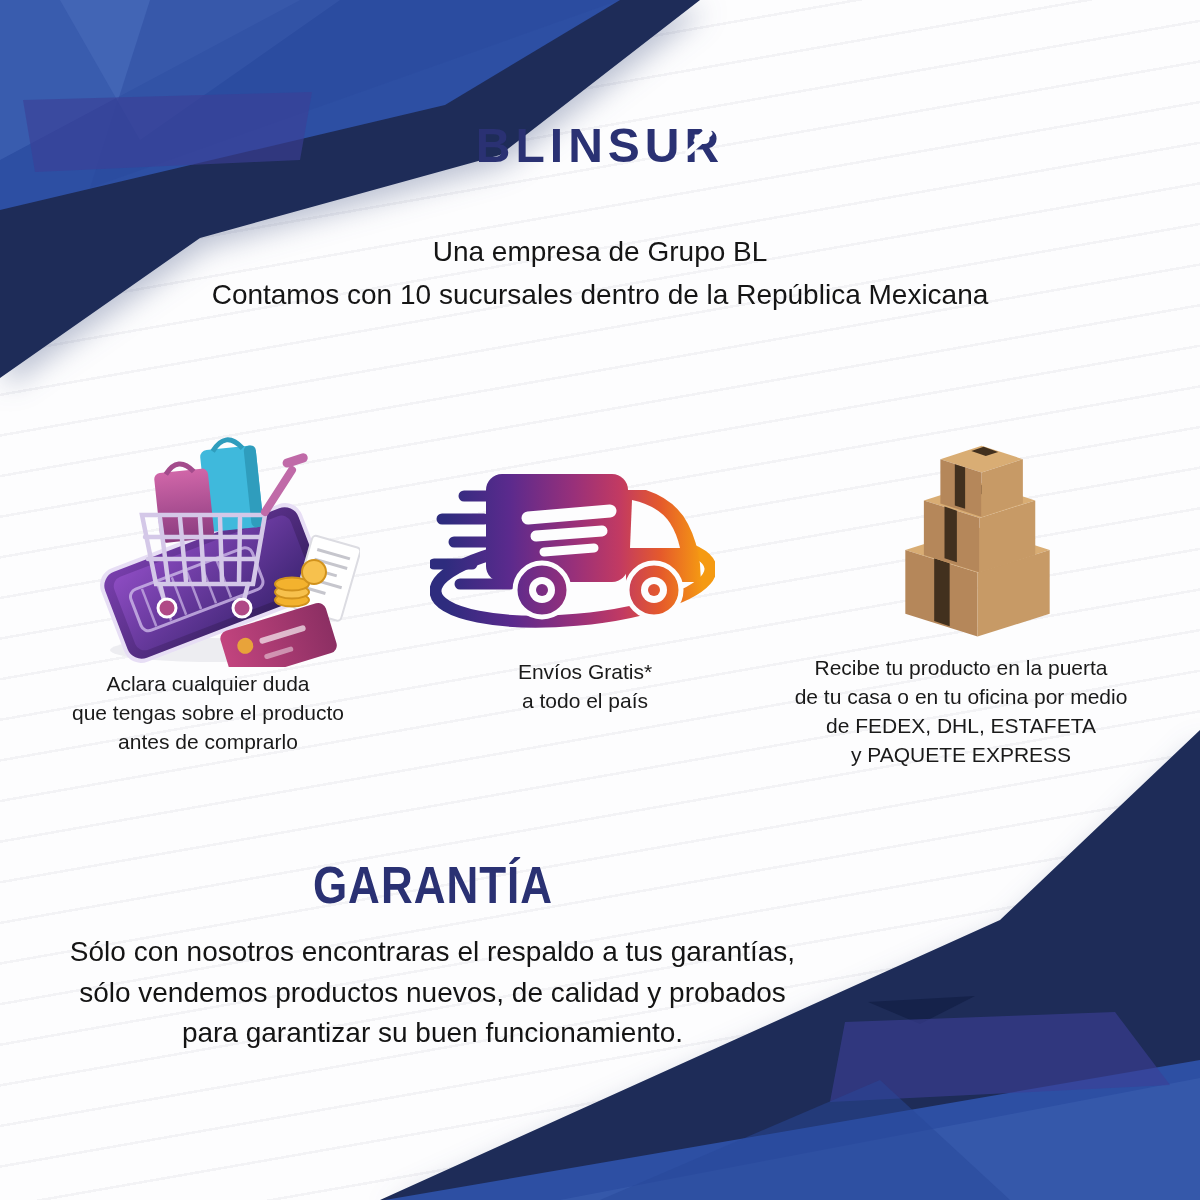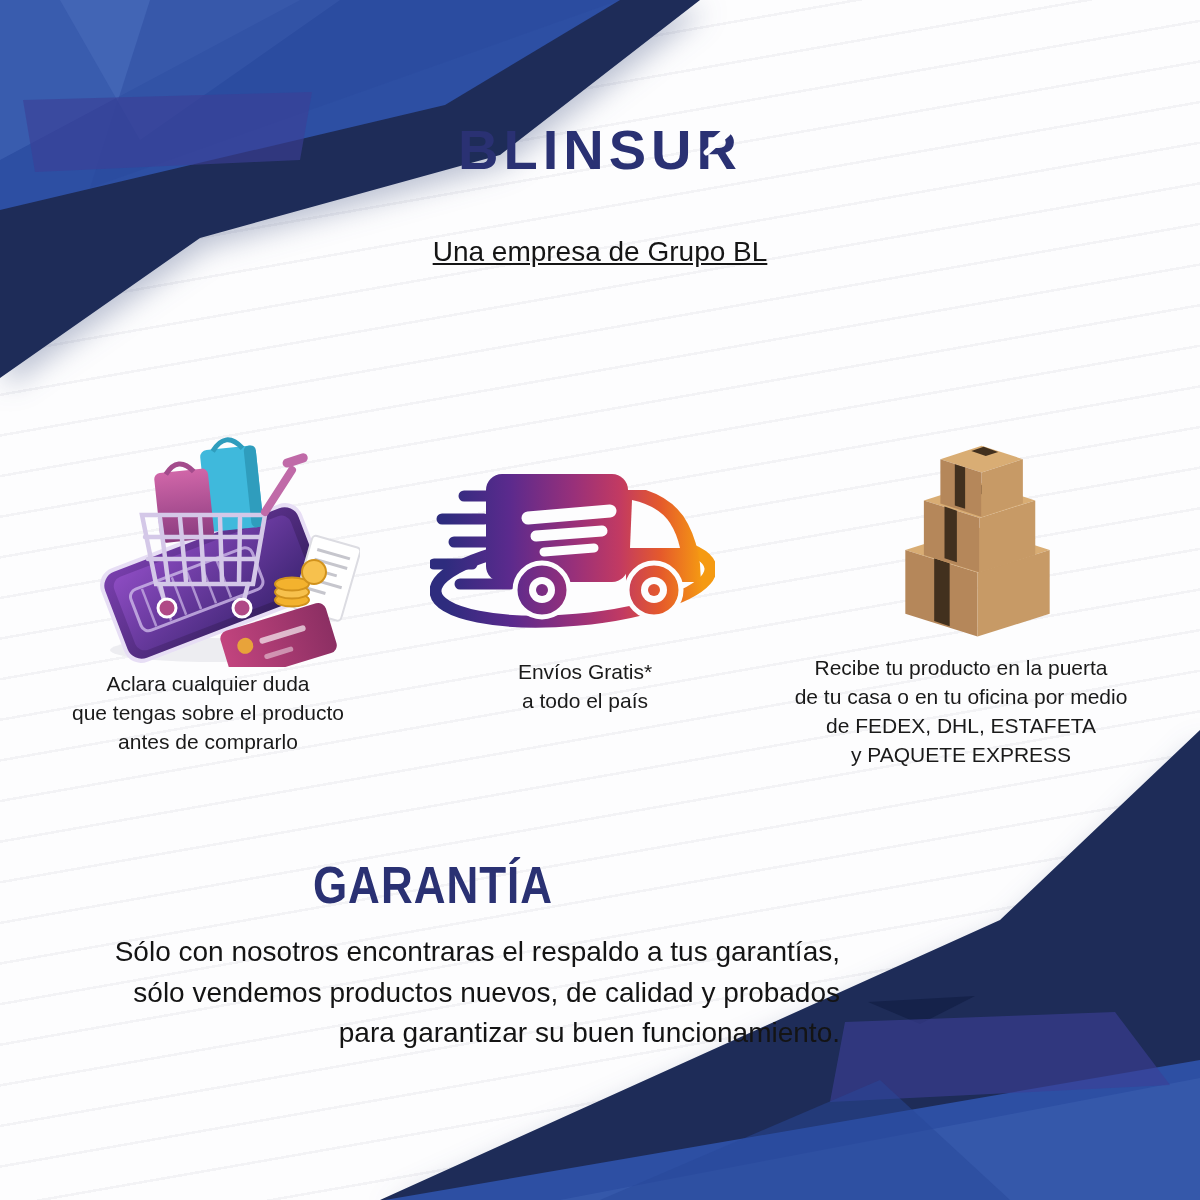--- a/index.html
+++ b/index.html
@@ -10,48 +10,48 @@
       repeating-linear-gradient(350deg,
         rgba(70,70,100,0.055) 0 2.5px,
         transparent 2.5px 40px),
       linear-gradient(#fdfdfe,#fdfdfe);
     overflow:hidden;
   }
   .deco{position:absolute; left:0; top:0; width:1200px; height:1200px; pointer-events:none;}
   .deco-shadow{filter:drop-shadow(6px 10px 14px rgba(35,55,110,.30));}
   .logo{
     position:absolute; top:122px; left:0; width:1200px; text-align:center;
-    font-size:56px; font-weight:bold; letter-spacing:5px; color:#2a3173;
+    font-size:48px; font-weight:bold; letter-spacing:5px; color:#2a3173;
     line-height:1;
   }
   .logo-inner{position:relative; display:inline-block;}
   .r-slashes{position:absolute; right:-14px; top:-10px; width:56px; height:46px;}
   .r-slashes i{position:absolute; display:block; width:34px; height:6px; background:#fdfdfe; transform:rotate(-42deg); border-radius:3px;}
   .r-slashes i:nth-child(1){left:16px; top:4px;}
   .r-slashes i:nth-child(2){left:8px;  top:16px;}
   .r-slashes i:nth-child(3){left:0px;  top:28px;}
   .intro{
     position:absolute; top:230px; left:0; width:1200px; text-align:center;
-    font-size:28px; line-height:43px; color:#151515;text-decoration:underline;
+    font-size:28px; line-height:43px; color:#151515;
   }
   .caption{
     position:absolute; font-size:21px; line-height:1.38; color:#1a1a1a;
     text-align:center; white-space:pre-line;
   }
   .cap-1{left:28px;  top:670px; width:360px;}
   .cap-2{left:452px; top:658px; width:266px;}
   .cap-3{left:735px; top:654px; width:452px;}
   .icon-wrap{position:absolute;}
   .warranty-title{
     position:absolute; top:856px; left:233px; width:400px; text-align:center;
     font-size:44px; font-weight:bold; color:#2a3173; letter-spacing:1px;
     transform:scaleY(1.18); transform-origin:top center;
   }
   .warranty-body{
-    position:absolute; top:932px; left:25px; width:815px; text-align:right;
+    position:absolute; top:932px; left:25px; width:815px; text-align:center;
     font-size:28px; line-height:1.45; color:#141414; white-space:pre-line;
   }
 </style>
 </head>
 <body>
 
 <div class="canvas">
 
   <svg class="deco deco-shadow" viewBox="0 0 1200 1200">
     <polygon points="0,0 700,0 500,155 200,238 0,378" fill="#1e2c58"></polygon>
@@ -77,20 +77,21 @@
       <span class="r-slashes">
           <i></i>
           <i></i>
           <i></i>
         </span>
     </span>
   </div>
 
   <div class="intro">
     <div>Una empresa de Grupo BL</div>
+    <div>Contamos con 10 sucursales dentro de la República Mexicana</div>
   </div>
 
   <div class="icon-wrap" style="left:60px; top:412px; width:300px; height:255px;">
     <svg width="300" height="255" viewBox="0 0 300 255">
       <defs>
         <linearGradient id="phoneg" x1="0" y1="0" x2="1" y2="1">
           <stop offset="0" stop-color="#7a3fae"></stop>
             <stop offset="1" stop-color="#2c1b55"></stop>
         </linearGradient>
         <linearGradient id="screeng" x1="0" y1="0" x2="1" y2="1">

